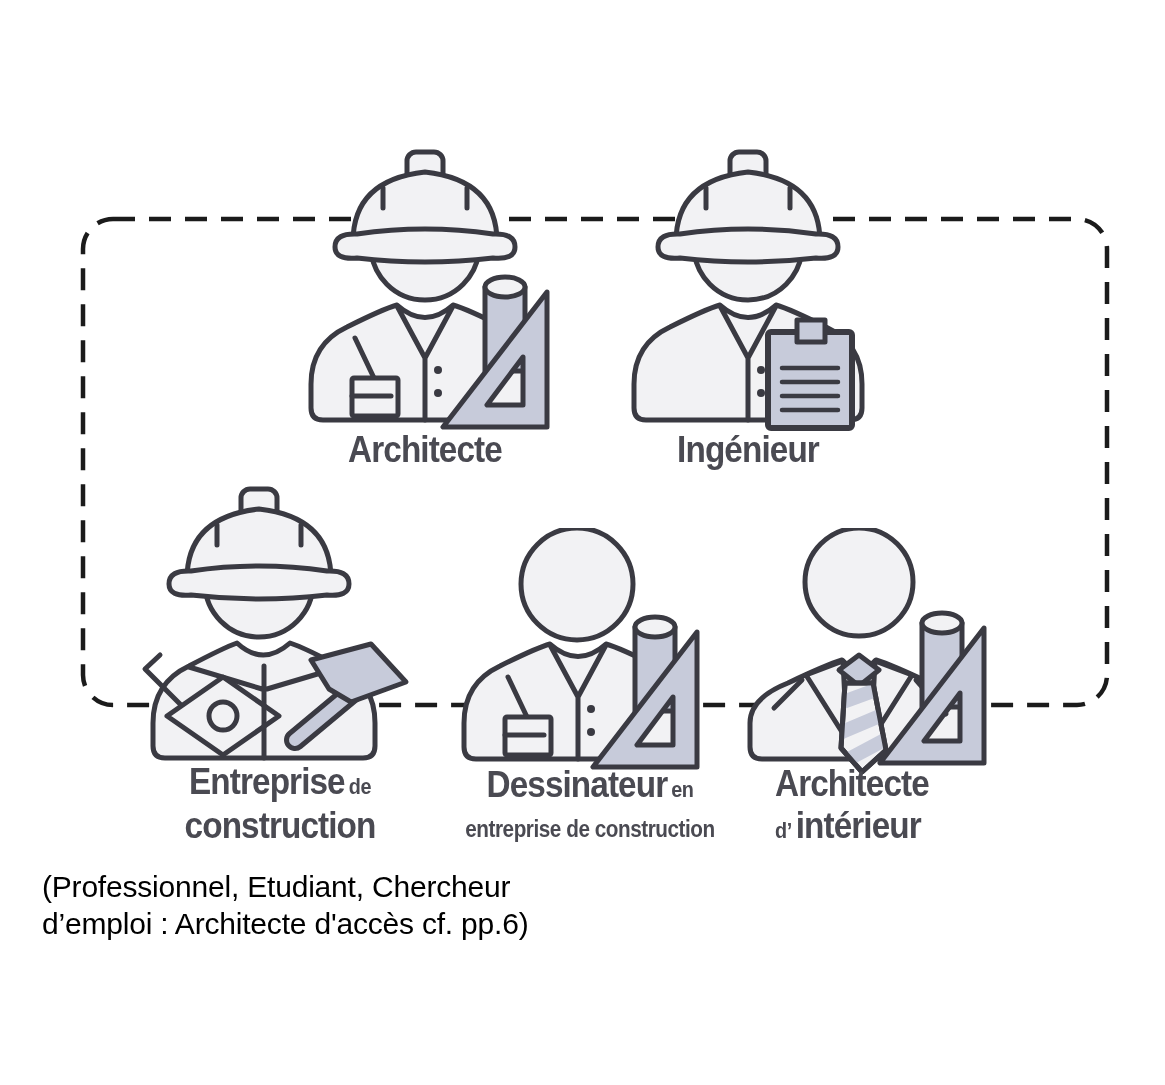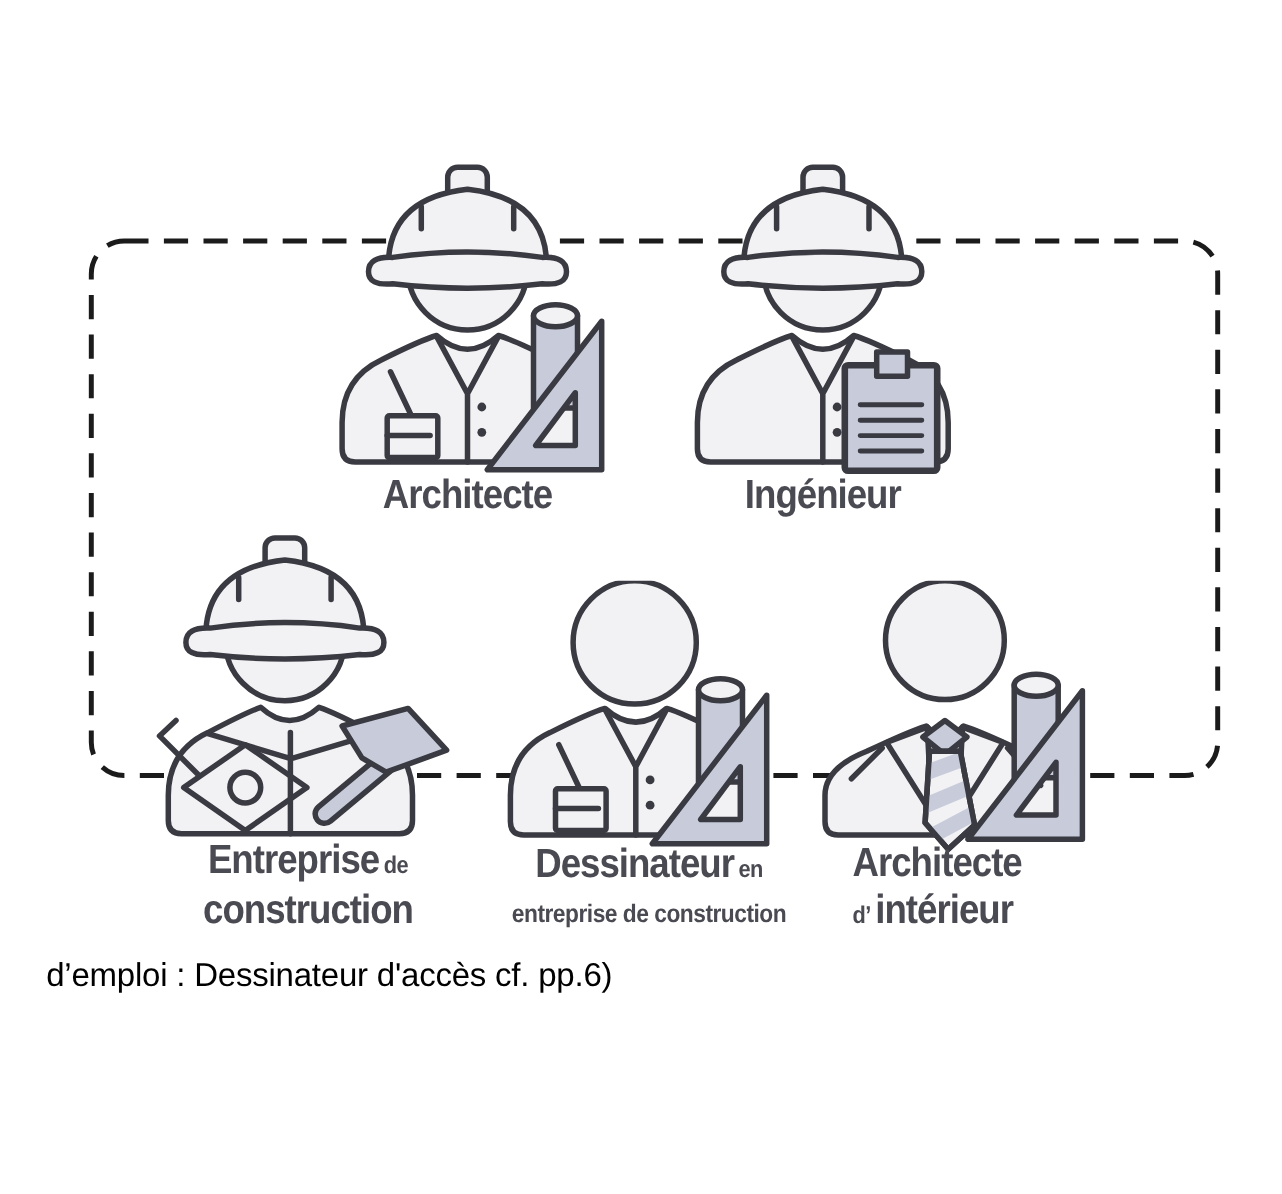--- a/index.html
+++ b/index.html
@@ -167,14 +167,15 @@
   <div class="lbl-line-tight">
     <span class="lbl-lg">Architecte</span>
   </div>
   <div class="lbl-line-tight">
     <span class="lbl-sm">d’</span>
     <span class="lbl-lg">intérieur</span>
   </div>
 </div>
 
 <div class="caption">
-  <div>d’emploi : Dessinateur d'accès cf. pp.6)</div>
+  <div>(Professionnel, Etudiant, Chercheur</div>
+  <div>d’emploi : Architecte d'accès cf. pp.6)</div>
 </div>
 
 </body></html>

